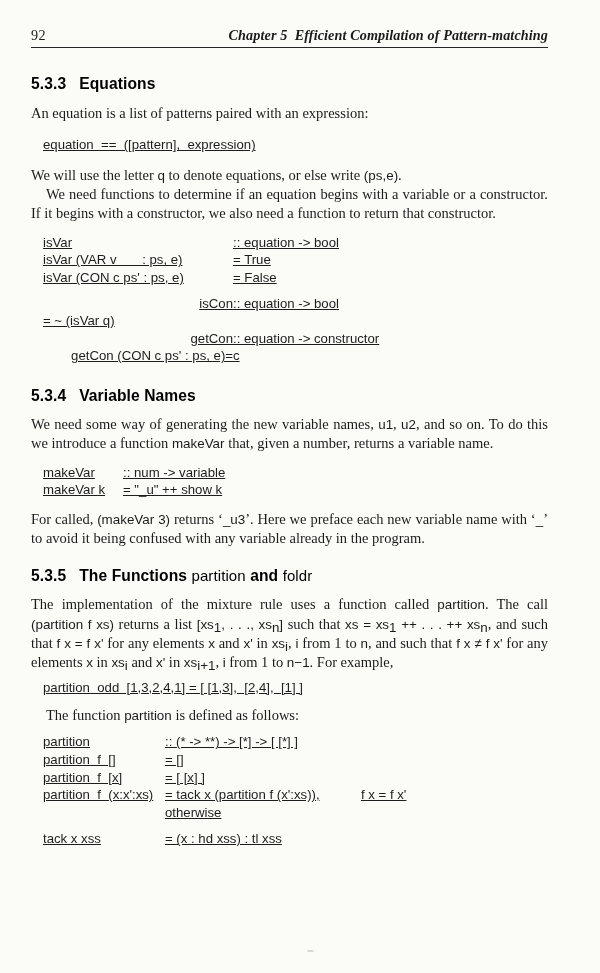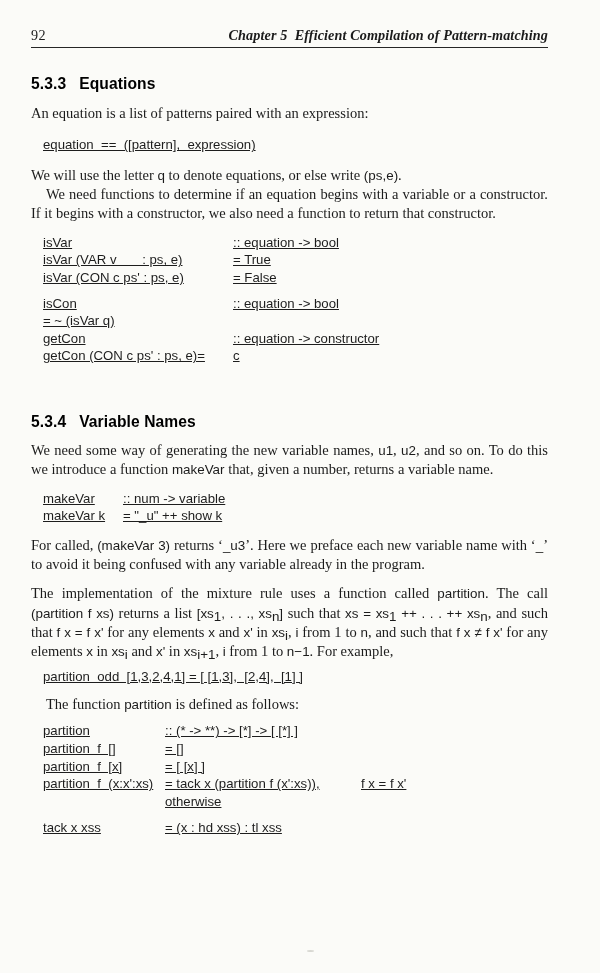--- a/index.html
+++ b/index.html
@@ -11,27 +11,27 @@
   }
   .page{box-sizing:border-box;width:600px;height:973px;padding:27px 52px 0 31px;position:relative;}
   .hdr{display:flex;justify-content:space-between;align-items:baseline;font-size:14.2px;}
   .pagenum{letter-spacing:0.5px;}
   .runhead{font-style:italic;font-weight:600;white-space:pre;letter-spacing:0.1px;}
   .rule{border-bottom:1.7px solid #262626;margin-top:3px;}
   h2{font-family:"Liberation Sans",sans-serif;font-size:15.6px;font-weight:700;color:#000000;margin:0;letter-spacing:0.1px;}
   h2 .hnum{margin-right:13px;}
   h2 .cf{font-weight:400;font-size:15px;}
   .h533{margin-top:27px;}
-  .h534{margin-top:48px;}
+  .h534{margin-top:22px;}
   .h535{margin-top:19px;}
   .para{margin:0;line-height:19.3px;text-align:justify;}
   .mt10{margin-top:10px;}.mt11{margin-top:11px;}.mt12{margin-top:12px;}
   .indent{text-indent:15px;}
   .code{font-family:"Liberation Sans",sans-serif;font-size:13.2px;line-height:17.6px;color:#1d1d1d;margin:0 0 0 12px;text-decoration:underline;}
-  .cmt14{margin-top:13px;}.cmt9{margin-top:8px;}.cmt10{margin-top:10px;}.cmt6{margin-top:6px;}.cmt8{margin-top:8px;}
+  .cmt14{margin-top:13px;}.cmt9{margin-top:8px;text-align:right;}.cmt10{margin-top:10px;}.cmt6{margin-top:6px;}.cmt8{margin-top:8px;}
   .cline{display:flex;white-space:pre;}
   .cline span{white-space:pre;}
   .cblank{height:9px;}
   .cb-fn .cl{min-width:190px;display:inline-block;}
   .cb-mk .cl{min-width:80px;display:inline-block;}
   .cb-pt .cl{min-width:122px;display:inline-block;}
   .cb-pt .cm{min-width:196px;display:inline-block;}
   .cf{font-family:"Liberation Sans",sans-serif;font-size:13.4px;}
   sub{font-size:9.5px;line-height:0;vertical-align:-3px;}
   .artifact{position:absolute;left:307px;top:950px;width:7px;height:2px;background:#d8d8d2;border-radius:50%;}
@@ -71,20 +71,23 @@
   <h2 class="h534">
     <span class="hnum">5.3.4</span><span><span>Variable Names</span></span>
   </h2>
   <p class="para mt10"><span>We need some way of generating the new variable names, </span><span class="cf">u1</span><span>, </span><span class="cf">u2</span><span>, and so on. To do this we introduce a function </span><span class="cf">makeVar</span><span> that, given a number, returns a variable name.</span></p>
   <div class="code cb-mk cmt10">
       <div class="cline"><span class="cl">makeVar</span><span class="cr">:: num -&gt; variable</span></div>
       <div class="cline"><span class="cl">makeVar k</span><span class="cr">= "_u" ++ show k</span></div>
     </div>
   <p class="para mt11"><span>For called, </span><span class="cf">(makeVar 3)</span><span> returns ‘</span><span class="cf">_u3</span><span>’. Here we preface each new variable name with ‘</span><span class="cf">_</span><span>’ to avoid it being confused with any variable already in the program.</span></p>
 
+  <h2 class="h535">
+    <span class="hnum">5.3.5</span><span><span>The Functions </span><span class="cf">partition</span><span> and </span><span class="cf">foldr</span></span>
+  </h2>
   <p class="para mt10"><span>The implementation of the mixture rule uses a function called </span><span class="cf">partition</span><span>. The call </span><span class="cf">(partition f xs)</span><span> returns a list </span><span class="cf">[xs</span><sub class="cf">1</sub><span class="cf">, . . ., xs</span><sub class="cf">n</sub><span class="cf">]</span><span> such that </span><span class="cf">xs = xs</span><sub class="cf">1</sub><span class="cf"> ++ . . . ++ xs</span><sub class="cf">n</sub><span>, and such that </span><span class="cf">f x = f x'</span><span> for any elements </span><span class="cf">x</span><span> and </span><span class="cf">x'</span><span> in </span><span class="cf">xs</span><sub class="cf">i</sub><span>, </span><span class="cf">i</span><span> from 1 to </span><span class="cf">n</span><span>, and such that </span><span class="cf">f x ≠ f x'</span><span> for any elements </span><span class="cf">x</span><span> in </span><span class="cf">xs</span><sub class="cf">i</sub><span> and </span><span class="cf">x'</span><span> in </span><span class="cf">xs</span><sub class="cf">i+1</sub><span>, </span><span class="cf">i</span><span> from 1 to </span><span class="cf">n−1</span><span>. For example,</span></p>
   <div class="code cmt6">
       <div class="cline"><span class="cl">partition  odd  [1,3,2,4,1] = [ [1,3],  [2,4],  [1] ]</span></div>
     </div>
   <p class="para indent mt10"><span>The function </span><span class="cf">partition</span><span> is defined as follows:</span></p>
   <div class="code cb-pt cmt8">
       <div class="cline"><span class="cl">partition</span><span class="cm">:: (* -&gt; **) -&gt; [*] -&gt; [ [*] ]</span></div>
       <div class="cline"><span class="cl">partition  f  []</span><span class="cm">= []</span></div>
       <div class="cline"><span class="cl">partition  f  [x]</span><span class="cm">= [ [x] ]</span></div>
       <div class="cline"><span class="cl">partition  f  (x:x':xs)</span><span class="cm">= tack x (partition f (x':xs)),</span><span class="cg">f x = f x'</span></div>

